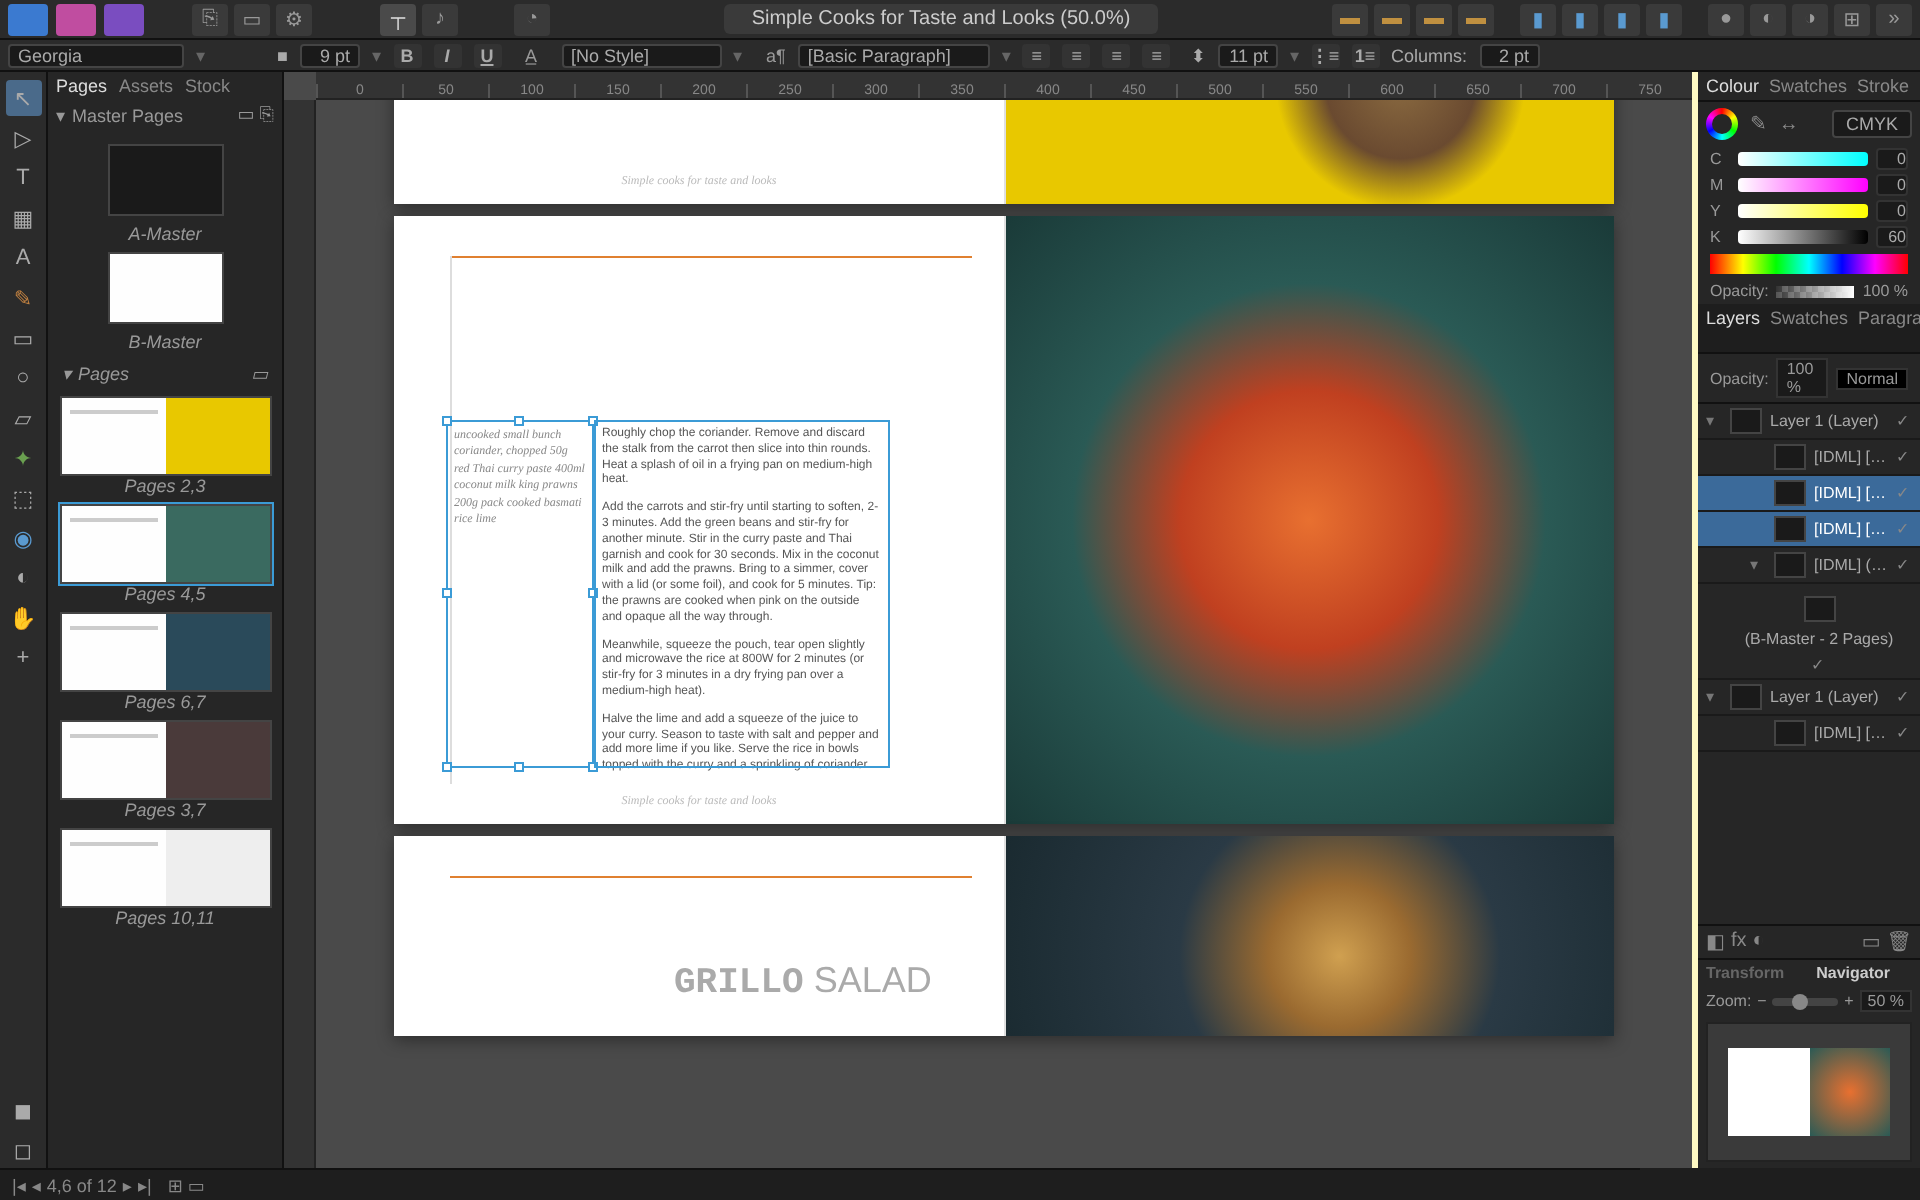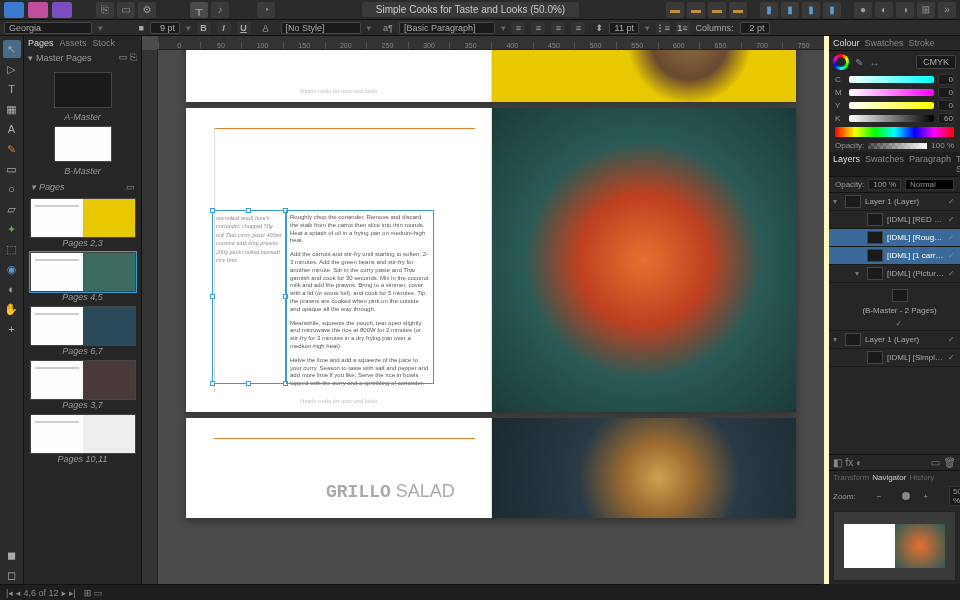--- a/index.html
+++ b/index.html
@@ -56,21 +56,21 @@
 .handle { position:absolute; width:5px; height:5px; background:#fff; border:1px solid #3b9bd6; }
 .ingredients { position:absolute; left:30px; top:106px; width:66px; font-family:Georgia,serif; font-size:6px; font-style:italic; color:#888; line-height:1.4; }
 .method { position:absolute; left:104px; top:106px; width:140px; font-family:Georgia,serif; font-size:6px; color:#555; line-height:1.3; }
 .method p { margin-bottom:6px; }
 .footer-note { position:absolute; left:0; right:0; bottom:8px; text-align:center; font-family:Georgia,serif; font-style:italic; font-size:6px; color:#bbb; }
 .food-img { position:absolute; inset:0; background:radial-gradient(circle at 50% 50%, #e87030 0%, #c04020 30%, #2a5a55 55%, #1a3a38 100%); }
 .food-img.yellow { background:radial-gradient(circle at 65% 40%, #8a6a40 0%, #6a4a30 18%, #e8c800 30%, #e8c800 100%); }
 .food-img.dark { background:radial-gradient(circle at 55% 60%, #d0a050 0%, #9a6a30 20%, #2a3a45 45%, #1a2a30 100%); }
 .grillo-title { position:absolute; left:140px; bottom:16px; font-family:Georgia,serif; font-size:18px; }
 .grillo-title b { font-weight:bold;font-family:Liberation Mono, monospace; }
-.right-panel { width:136px; background:#262626; display:flex; flex-direction:column; border-left:5px solid #fef9c3; }
+.right-panel { width:114px; background:#262626; display:flex; flex-direction:column; border-left:3px solid #fef9c3; }
 .rp-tabs { display:flex; font-size:9px; padding:2px 4px; gap:5px; color:#888; border-bottom:1px solid #111; }
 .rp-tabs .on { color:#ddd; }
 .col-wheel { height:22px; display:flex; align-items:center; padding:4px; gap:6px; }
 .wheel { width:16px; height:16px; border-radius:50%; background:conic-gradient(red,yellow,lime,cyan,blue,magenta,red); position:relative; }
 .wheel::after { content:''; position:absolute; inset:3px; border-radius:50%; background:#262626; }
 .cmyk-drop { margin-left:auto; background:#1a1a1a; border:1px solid #444; padding:1px 6px; font-size:9px; border-radius:2px; }
 .slider-row { display:flex; align-items:center; padding:1px 6px; gap:4px; font-size:8px; }
 .slider-row .lbl { width:10px; color:#999; }
 .slider-row .track { flex:1; height:7px; border-radius:2px; position:relative; }
 .slider-row .val { width:16px; text-align:right; color:#aaa; background:#1a1a1a; border:1px solid #333; border-radius:2px; font-size:8px; }
@@ -82,23 +82,23 @@
 .layer { display:flex; align-items:center; padding:2px 4px; gap:4px; font-size:8px; color:#aaa; border-bottom:1px solid #1a1a1a; }
 .layer .chev { width:8px; color:#777; font-size:8px; }
 .layer .thm { width:16px; height:13px; background:#1a1a1a; border:1px solid #444; flex-shrink:0; }
 .layer .nm { flex:1; white-space:nowrap; overflow:hidden; text-overflow:ellipsis; }
 .layer .chk { width:8px; color:#888; }
 .layer.sel { background:#3b6a9a; color:#fff; }
 .layer.ind1 { padding-left:14px;flex-direction:column; }
 .layer.ind2 { padding-left:26px; }
 .layer-foot { display:flex; padding:2px 4px; gap:3px; margin-top:auto; border-top:1px solid #111; }
 .layer-foot span { font-size:10px; color:#888; cursor:pointer; }
-.nav-tabs { display:flex; font-size:8px; padding:2px 4px; gap:3px; color:#666; border-top:1px solid #111; }
+.nav-tabs { display:flex; font-size:8px; padding:2px 4px; gap:16px; color:#666; border-top:1px solid #111;font-weight:bold; }
 .nav-tabs .on { color:#ccc; }
-.zoom-row { display:flex; align-items:center; padding:2px 4px; gap:21px; font-size:8px; color:#999; }
+.zoom-row { display:flex; align-items:center; padding:2px 4px; gap:3px; font-size:8px; color:#999; }
 .zoom-row .ztrack { flex:1; height:4px; background:#444; border-radius:2px; position:relative; }
 .zoom-row .ztrack .zdot { position:absolute; left:28%; top:-2px; width:8px; height:8px; background:#888; border-radius:50%; }
 .nav-preview { height:70px; margin:3px 4px; background:#3a3a3a; position:relative; border:1px solid #222; }
 .nav-preview .mini { position:absolute; left:10px; top:12px; right:10px; height:44px; background:#fff; display:flex; }
 .nav-preview .mini .r { flex:1; }
 .nav-preview .mini .r.food { background:radial-gradient(circle at 50% 50%,#e87030,#2a5a55); }
 .status { position:absolute; bottom:0; left:0; right:140px; height:16px; background:#1e1e1e; display:flex; align-items:center; padding:0 6px; gap:8px; font-size:9px; color:#888; border-top:1px solid #111; }
 .status .nav { display:flex; gap:3px; }
 .status .nav span { cursor:pointer; }
 .status .hint b { color:#ccc; }

